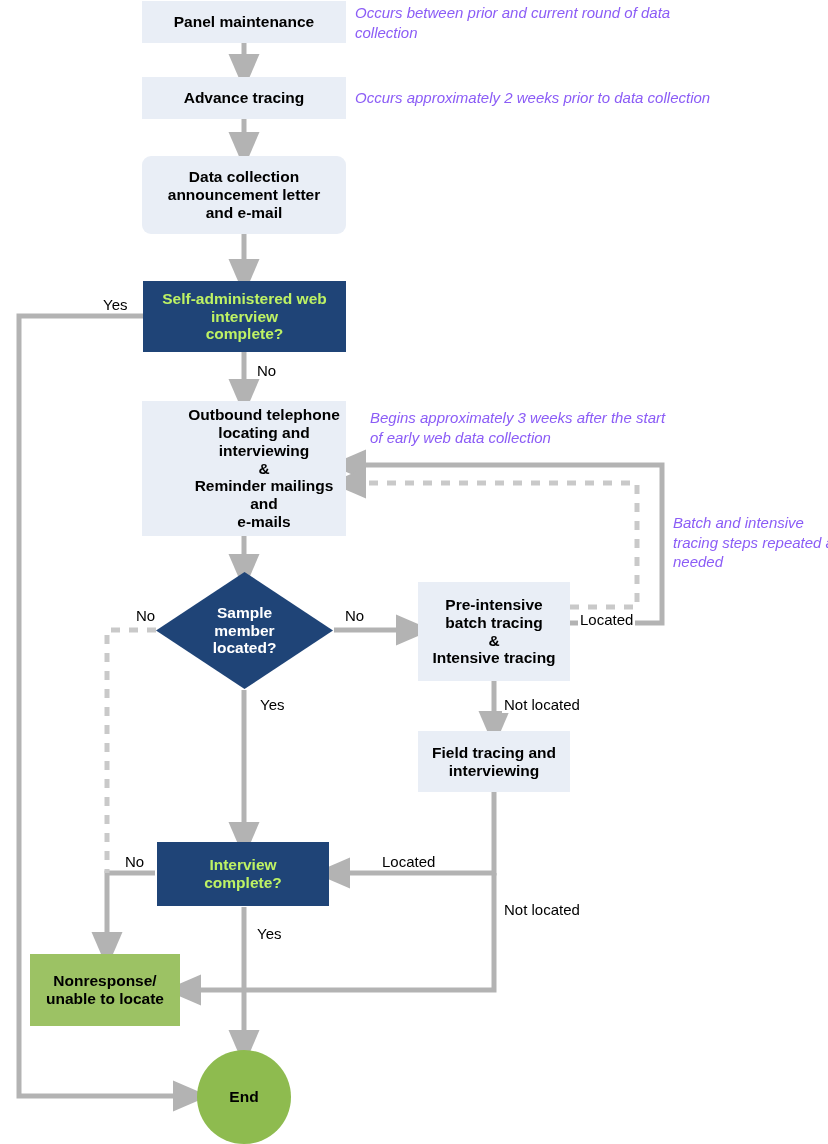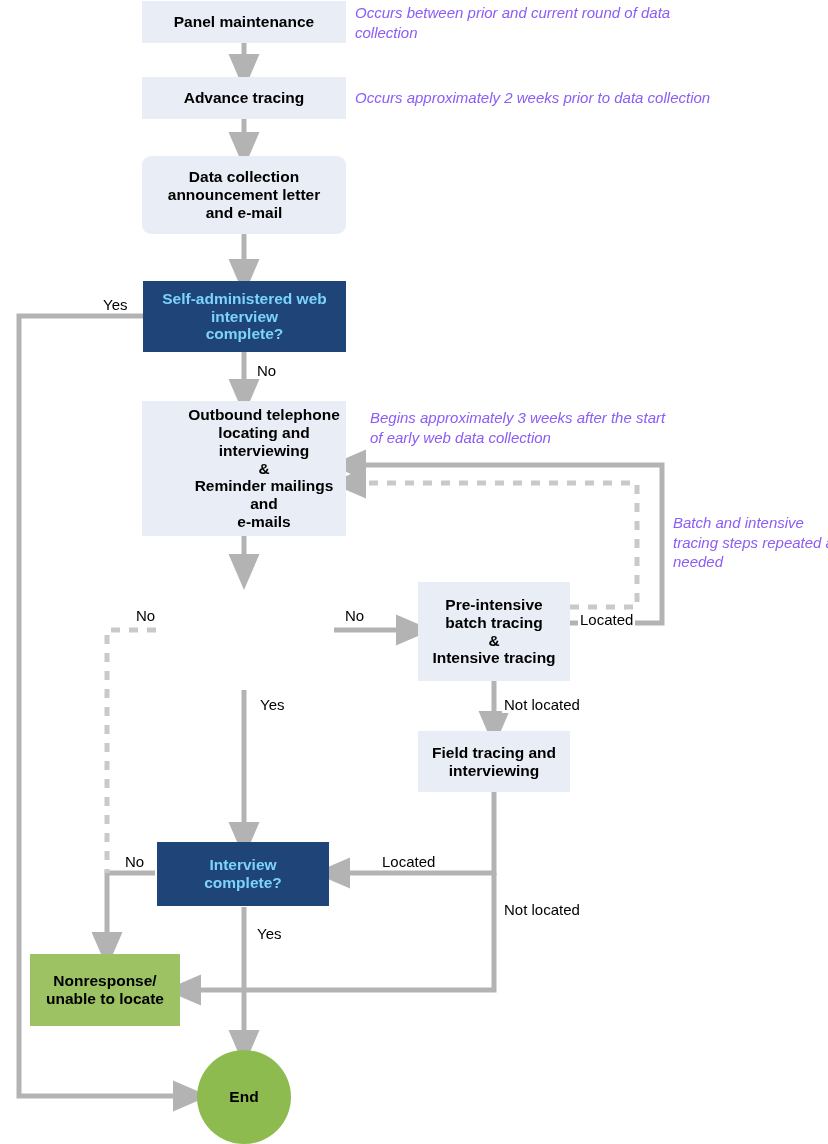--- a/index.html
+++ b/index.html
@@ -38,21 +38,21 @@
     line-height: 1.16;
     z-index: 3;
   }
   .node-light {
     background: #e9eef6;
     color: #000000;
     font-size: 15.5px;
   }
   .node-navy {
     background: #1f4477;
-    color: #7dd3fc;
+    color: #bef264;
     font-size: 15.5px;
   }
   .node-green {
     background: #9cc264;
     color: #000000;
     font-size: 15.5px;
   }
   .node-circle {
     background: #8ebb4f;
     color: #000000;
@@ -178,20 +178,26 @@
   </div>
 
   <div class="node node-light" style="left:130px; top:401px; width:204px; height:135px; white-space:pre-line;padding-left:40px;">
     <span>Outbound telephone
 locating and interviewing
 &amp;
 Reminder mailings and
 e-mails</span>
   </div>
 
+  <div class="diamond-wrap" style="left:144px; top:572px; width:177px; height:117px;">
+    <div class="diamond-shape"></div>
+    <div class="diamond-label" style="white-space:pre-line;">Sample
+member
+located?</div>
+  </div>
 
   <div class="node node-light" style="left:406px; top:582px; width:152px; height:99px; white-space:pre-line;">
     <span>Pre-intensive
 batch tracing
 &amp;
 Intensive tracing</span>
   </div>
 
   <div class="node node-light" style="left:406px; top:731px; width:152px; height:61px; white-space:pre-line;">
     <span>Field tracing and

